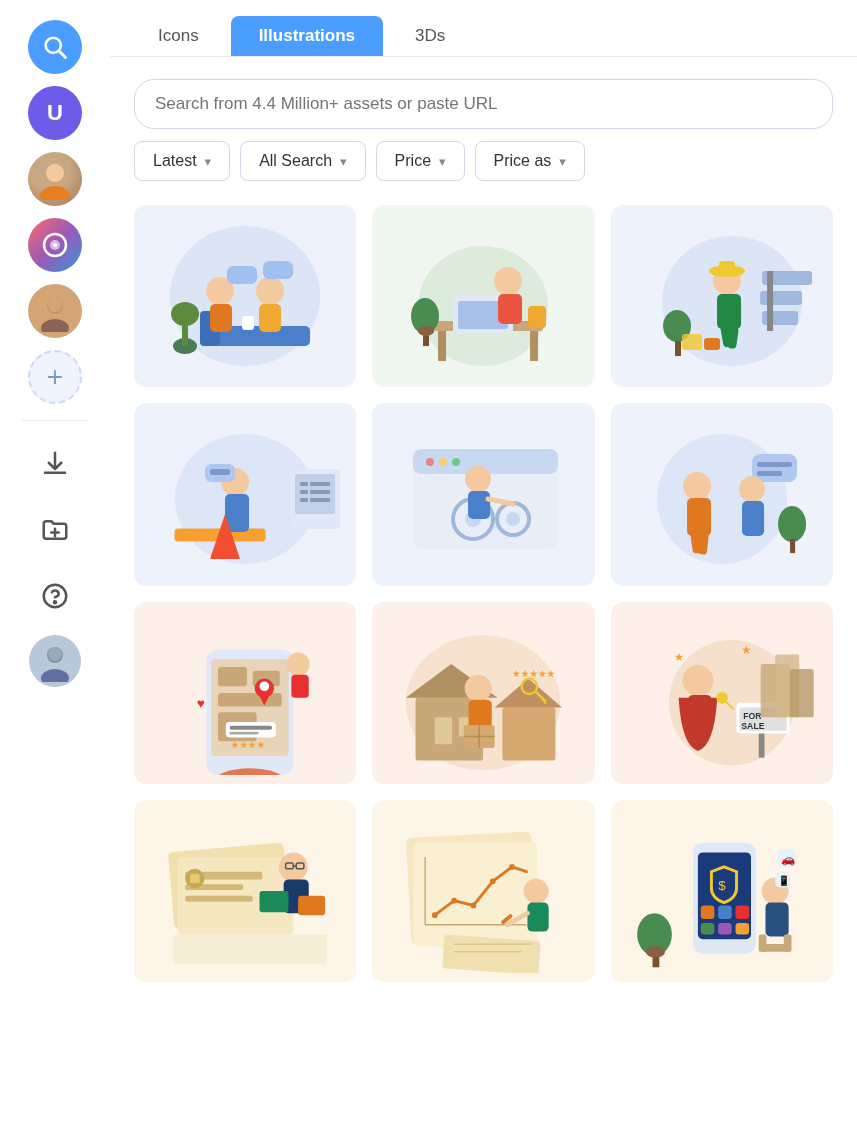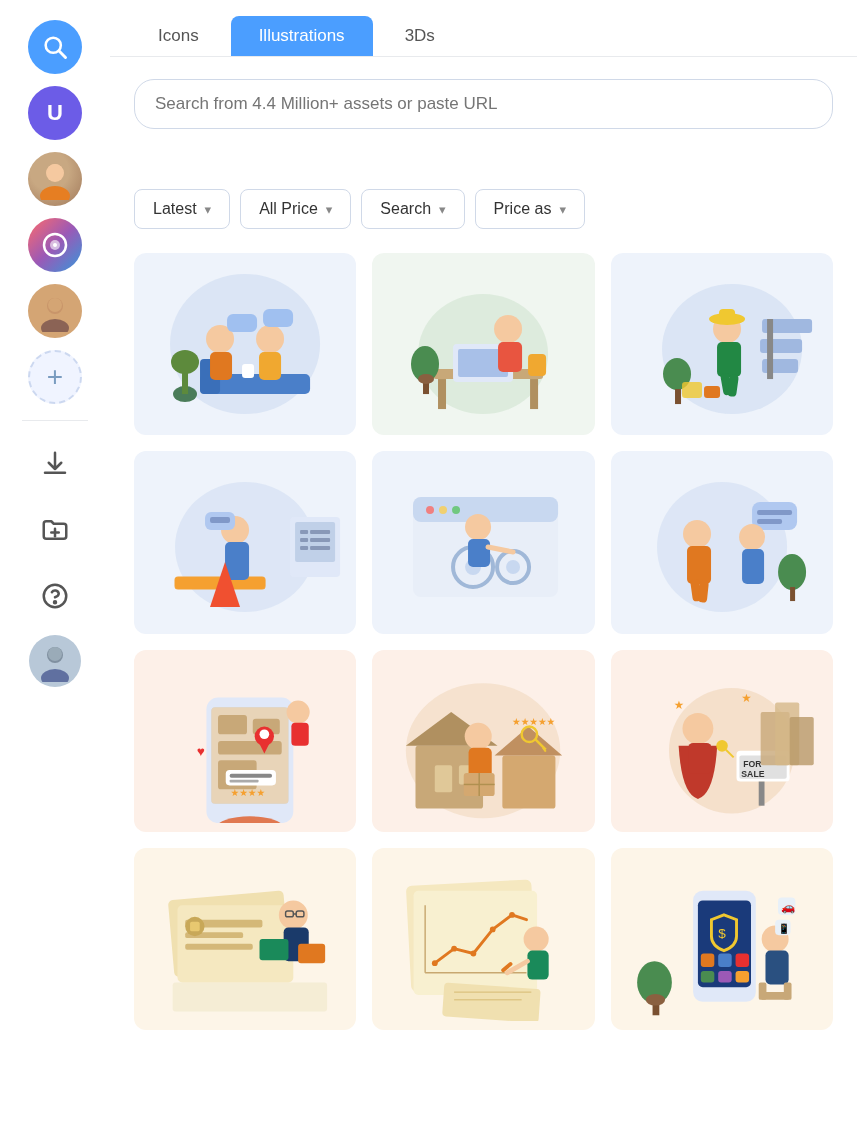--- a/index.html
+++ b/index.html
@@ -113,21 +113,21 @@
       font-weight: 500;
       cursor: pointer;
       color: #555;
       background: transparent;
       border: none;
     }
 
     .tab.active {
       background: #4b9eff;
       color: #fff;
-      font-weight: 400;
+      font-weight: 700;
     }
 
     
     .search-section {
       padding: 22px 24px 12px 24px;
     }
 
     .search-bar {
       width: 100%;
       padding: 14px 20px;
@@ -152,21 +152,20 @@
       align-items: center;
       gap: 8px;
       padding: 10px 18px;
       border: 1.5px solid #d0d9e8;
       border-radius: 8px;
       background: #fff;
       font-size: 16px;
       color: #333;
       cursor: pointer;
       font-weight: 500;
-      margin-top: 48px;
     }
 
     .filter-btn .chevron {
       color: #888;
       font-size: 13px;
     }
 
     
     .illustrations-grid {
       display: grid;
@@ -297,25 +296,25 @@
   <div class="search-section">
     <input class="search-bar" type="text" placeholder="Search from 4.4 Million+ assets or paste URL" style="">
   </div>
 
   <div class="filter-row">
     <button class="filter-btn">
       <span>Latest</span>
       <span class="chevron">▾</span>
     </button>
     <button class="filter-btn">
-      <span>All Price</span>
+      <span>All Search</span>
       <span class="chevron">▾</span>
     </button>
     <button class="filter-btn">
-      <span>Search</span>
+      <span>Price</span>
       <span class="chevron">▾</span>
     </button>
     <button class="filter-btn">
       <span>Price as</span>
       <span class="chevron">▾</span>
     </button>
   </div>
 
   <div class="illustrations-grid">
 

